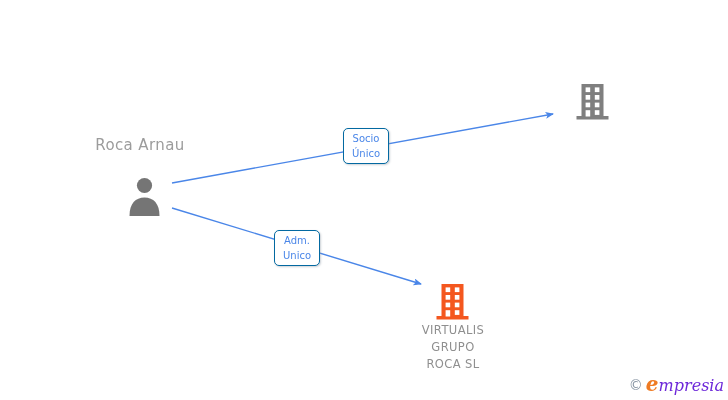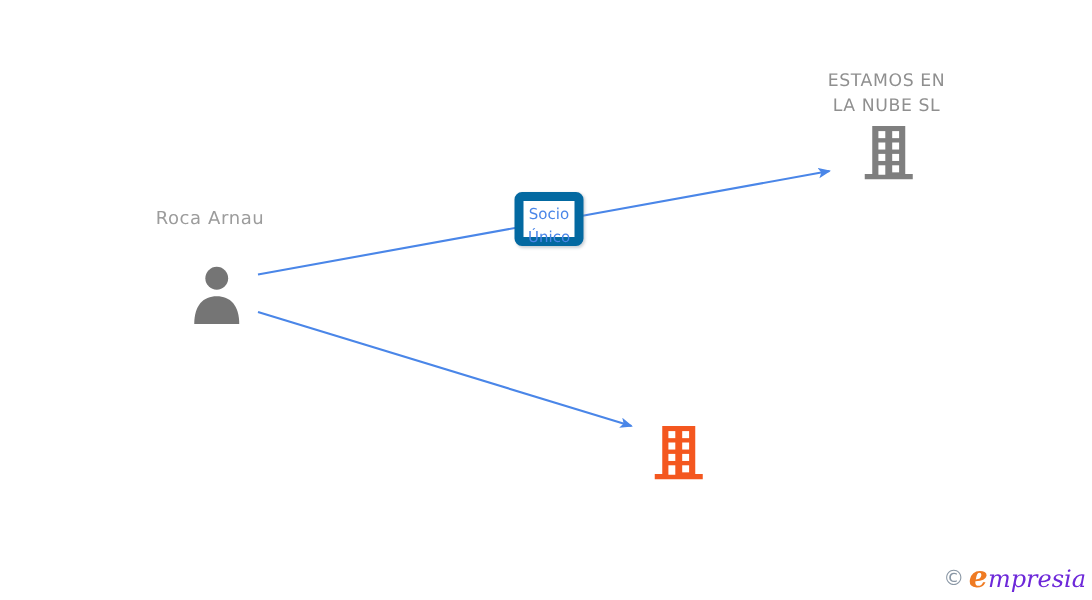--- a/index.html
+++ b/index.html
@@ -14,39 +14,39 @@
   .edges-svg {
     position: absolute;
     left: 0; top: 0;
     width: 728px; height: 400px;
     pointer-events: none;
   }
   .node-label {
     position: absolute;
     text-align: center;
     color: #9a9a9a;
-    font-size: 12px;
+    font-size: 15px;
     line-height: 17px;
     letter-spacing: 0.4px;
     cursor: pointer;
   }
   .company-label {
     color: #8f8f8f;
     font-size: 11.5px;
   }
   .person-label { color: #9c9c9c; }
   .icon-wrap {
     position: absolute;
     cursor: pointer;
   }
   .edge-label-box {
     position: absolute;
     box-sizing: border-box;
     background: #ffffff;
-    border: 6px solid #0369a1;
+    border: 1px solid #0369a1;
     border-radius: 5px;
     box-shadow: 1px 1px 2px rgba(140,150,165,0.45);
     color: #4a86e8;
     font-size: 10px;
     line-height: 15px;
     text-align: center;
     padding: 2px 3px;
     cursor: pointer;
   }
   .logo {
@@ -100,25 +100,25 @@
       <circle cx="17.5" cy="9.5" r="7.6" fill="#757575"></circle>
       <path d="M2.5,40 C2.5,27.5 8.5,21.5 17.5,21.5 C26.5,21.5 32.5,27.5 32.5,40 Z" fill="#757575"></path>
     </svg>
   </div>
 
   <div class="edge-label-box" style="left:343px; top:128px; width:46px; height:36px;">
     <div>Socio</div>
     <div>Único</div>
   </div>
 
+  <div class="edge-label-box" style="left:274px; top:230px; width:46px; height:36px;">
+    <div>Adm.</div>
+    <div>Unico</div>
+  </div>
 
-  <div class="node-label company-label" style="left:531px; top:45px; width:120px;">
-    <div>ESTAMOS EN</div>
-    <div>LA NUBE SL</div>
-  </div>
   <div class="icon-wrap" style="left:576px; top:84px;">
     <svg width="33" height="36" viewBox="0 0 33 36">
       <rect x="0.5" y="32" width="32" height="3.5" fill="#7f7f7f"></rect>
       <rect x="5.5" y="0" width="22" height="32.5" fill="#7f7f7f"></rect>
       <g fill="#ffffff">
         <rect x="9.6" y="3.4" width="4.6" height="4.7"></rect>
         <rect x="18.8" y="3.4" width="4.6" height="4.7"></rect>
         <rect x="9.6" y="11" width="4.6" height="4.7"></rect>
         <rect x="18.8" y="11" width="4.6" height="4.7"></rect>
         <rect x="9.6" y="18.6" width="4.6" height="4.7"></rect>
@@ -138,18 +138,23 @@
         <rect x="18.8" y="3.4" width="4.6" height="4.7"></rect>
         <rect x="9.6" y="11" width="4.6" height="4.7"></rect>
         <rect x="18.8" y="11" width="4.6" height="4.7"></rect>
         <rect x="9.6" y="18.6" width="4.6" height="4.7"></rect>
         <rect x="18.8" y="18.6" width="4.6" height="4.7"></rect>
         <rect x="9.6" y="26.2" width="4.6" height="6.3"></rect>
         <rect x="18.8" y="26.2" width="4.6" height="4.7"></rect>
       </g>
     </svg>
   </div>
+  <div class="node-label company-label" style="left:392px; top:322px; width:122px;">
+    <div>VIRTUALIS</div>
+    <div>GRUPO</div>
+    <div>ROCA SL</div>
+  </div>
 
   <div class="logo">
     <span class="copy">©</span><span class="logo-e">e</span><span class="logo-rest">mpresia</span>
   </div>
 
 </div>
 
 </body></html>

